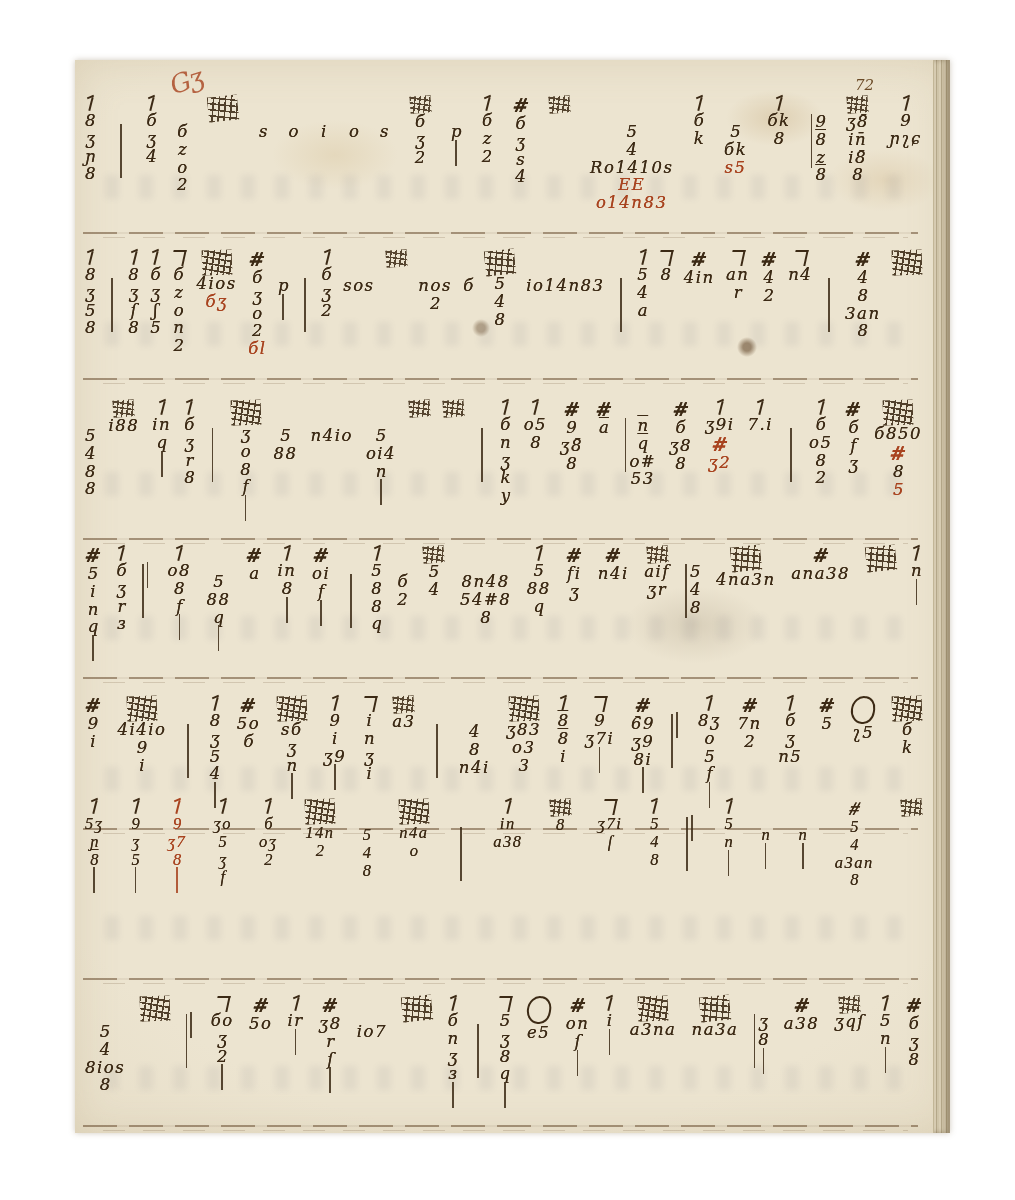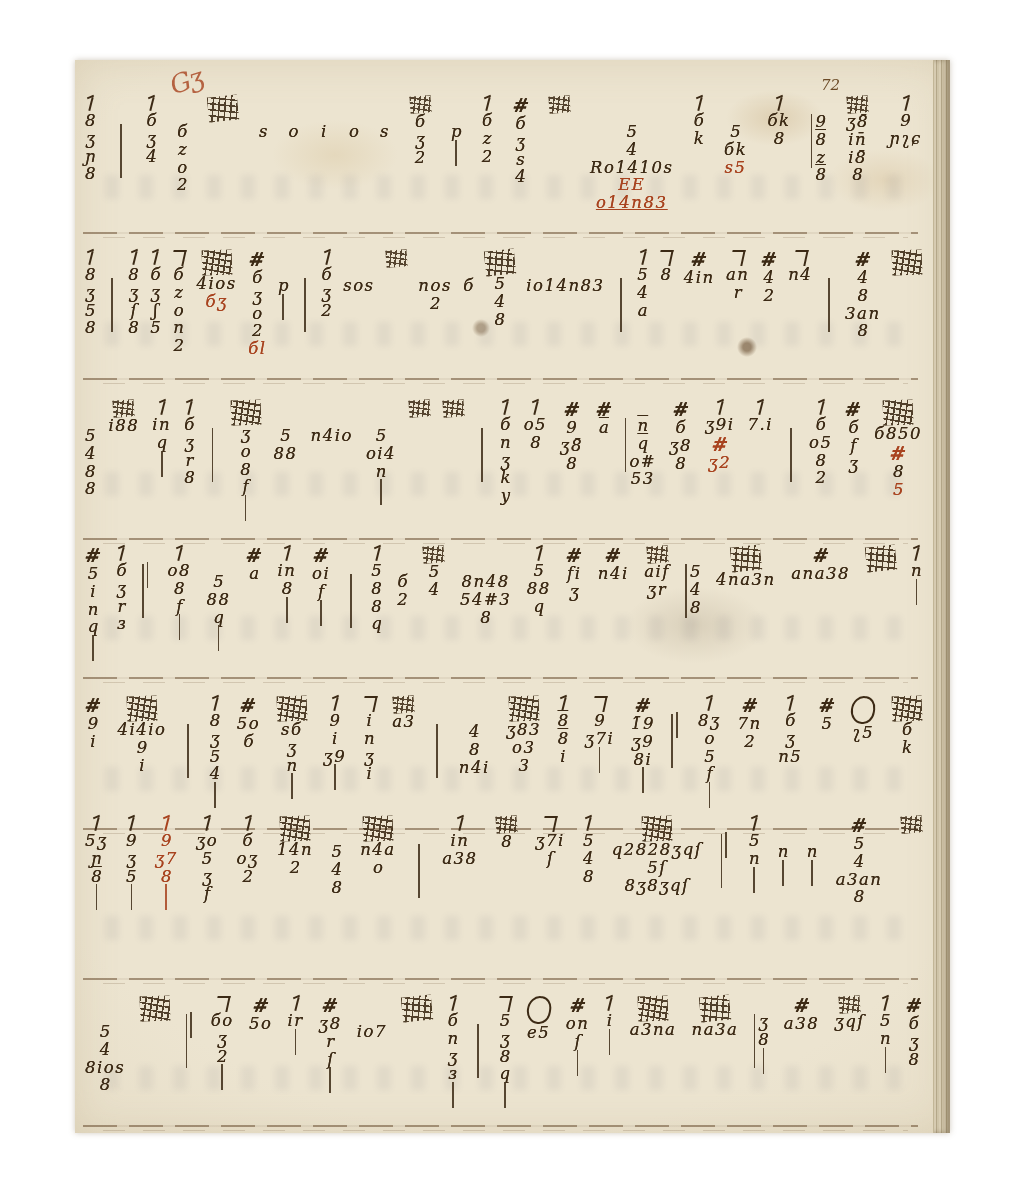--- a/index.html
+++ b/index.html
@@ -13,39 +13,39 @@
       radial-gradient(ellipse 70px 40px at 700px 58px, rgba(190,160,110,.30), transparent 70%),
       radial-gradient(ellipse 100px 55px at 620px 565px, rgba(150,135,110,.22), transparent 70%),
       radial-gradient(ellipse 80px 45px at 810px 120px, rgba(200,170,120,.25), transparent 70%),
       radial-gradient(ellipse 90px 50px at 260px 95px, rgba(205,180,130,.25), transparent 70%),
       radial-gradient(ellipse 120% 100% at 50% 45%, #ece4d0 55%, #ded3b9 100%);
     box-shadow:0 0 6px rgba(120,100,70,.35), inset 0 0 40px rgba(180,160,120,.25);
   }
   .fore-edge{position:absolute;top:0;right:0;width:16px;height:100%;
     background:repeating-linear-gradient(90deg,#d8cdb3 0 2px,#b4a789 2px 3px,#cfc4a8 3px 5px);
     border-left:1px solid #c2b697;box-shadow:inset -4px 0 5px rgba(80,60,30,.4);}
-  .page-number{position:absolute;top:16px;left:746px;font-size:15px;font-style:italic;color:#6b4a26;}
+  .page-number{position:absolute;top:16px;left:780px;font-size:15px;font-style:italic;color:#6b4a26;}
   .flourish{position:absolute;top:6px;left:95px;font-size:26px;font-style:italic;color:#a8431f;
     opacity:.8;transform:rotate(-18deg);letter-spacing:-2px;}
   .ghost{position:absolute;left:30px;right:46px;height:24px;opacity:.07;
     background:repeating-linear-gradient(90deg,#556 0 14px,transparent 14px 34px);filter:blur(3px);}
   .system{position:absolute;left:10px;right:28px;display:flex;justify-content:space-between;
     align-items:flex-start;}
   .rule{position:absolute;left:8px;right:32px;height:2px;
     background:repeating-linear-gradient(90deg,rgba(92,62,32,.5) 0 34px,rgba(92,62,32,.08) 34px 46px);}
   .rule::after{content:"";position:absolute;left:20px;right:10px;top:5px;height:1px;
     background:repeating-linear-gradient(90deg,rgba(92,62,32,.18) 0 22px,transparent 22px 40px);}
   .cell{display:flex;flex-direction:column;align-items:center;gap:1px;min-width:10px;}
   .cell.mid{margin-top:28px;}
   .cell.hbar{flex-direction:row;align-items:flex-start;gap:3px;margin-top:18px;}
   .cell.hbar .col{display:flex;flex-direction:column;align-items:center;gap:1px;}
   .t{font-size:16.5px;line-height:1.02;font-style:italic;text-shadow:0 0 .4px currentColor;}
   .run{white-space:nowrap;letter-spacing:1.5px;}
   .over{text-decoration:overline;}
-  .under{text-decoration:underline;}
+  .under{}
   .red{color:#a8431f;}
   .glyph-grid-lg{width:30px;height:25px;opacity:.88;transform:rotate(-6deg);
     background:repeating-linear-gradient(100deg,currentColor 0 1.6px,transparent 1.6px 6px),
                repeating-linear-gradient(12deg,currentColor 0 1.6px,transparent 1.6px 6px);}
   .glyph-grid-sm{width:21px;height:17px;opacity:.85;transform:rotate(-4deg);
     background:repeating-linear-gradient(100deg,currentColor 0 1.5px,transparent 1.5px 5px),
                repeating-linear-gradient(12deg,currentColor 0 1.5px,transparent 1.5px 5px);}
   .cell:nth-child(even) .glyph-grid-lg{transform:rotate(-2deg);}
   .glyph-sharp{font-size:19px;font-weight:600;line-height:1;transform:skewX(-10deg);}
   .glyph-flag{width:10px;height:16px;position:relative;}
@@ -54,21 +54,21 @@
   .glyph-flag::after{content:"";position:absolute;right:1px;top:0;width:7px;height:2px;
     background:currentColor;transform:rotate(-22deg);}
   .glyph-flagbar{width:11px;height:14px;border-top:2.2px solid currentColor;
     border-right:2.2px solid currentColor;transform:skewX(-12deg);}
   .glyph-barline{width:1.6px;height:54px;background:currentColor;opacity:.85;}
   .glyph-stem{width:1.6px;height:26px;background:currentColor;opacity:.85;margin-top:-2px;}
   .glyph-oval{width:20px;height:24px;border:2px solid currentColor;
     border-radius:55% 45% 50% 50%;transform:rotate(8deg);}
   
   .sys1{top:36px;}  .sys2{top:190px;} .sys3{top:340px;} .sys4{top:486px;}
-  .sys5{top:636px;} .sys6{top:756px;} .sys7{top:936px;}
+  .sys5{top:636px;} .sys6{top:739px;font-family:Liberation Serif, serif;} .sys7{top:936px;}
   .rule1{top:172px;} .rule2{top:318px;} .rule3{top:478px;} .rule4{top:617px;}
   .rule5{top:768px;} .rule6{top:918px;} .rule7{top:1065px;}
   .g1{top:115px;} .g2{top:262px;} .g3{top:412px;} .g4{top:556px;}
   .g5{top:707px;} .g6{top:856px;} .g7{top:1006px;}
 </style>
 </head>
 <body>
 
 <div class="canvas">
   <div class="page" id="page">
@@ -523,21 +523,21 @@
           <span class="t">б</span>
           <span class="t">2</span>
         </div>
         <div class="cell">
           <div class="glyph-grid-sm"></div>
           <span class="t">5</span>
           <span class="t">4</span>
         </div>
         <div class="cell mid">
           <span class="t run">8n48</span>
-          <span class="t run">54#3</span>
+          <span class="t run">54#8</span>
           <span class="t">8</span>
         </div>
         <div class="cell">
           <div class="glyph-flag"></div>
           <span class="t">5</span>
           <span class="t run">88</span>
           <span class="t">q</span>
         </div>
         <div class="cell">
           <span class="t glyph-sharp">#</span>
@@ -652,21 +652,21 @@
           <span class="t">i</span>
         </div>
         <div class="cell">
           <div class="glyph-flagbar"></div>
           <span class="t">9</span>
           <span class="t run">ʒ7i</span>
           <div class="glyph-stem"></div>
         </div>
         <div class="cell">
           <span class="t glyph-sharp">#</span>
-          <span class="t run">1̄9</span>
+          <span class="t run">6̄9</span>
           <span class="t run">ʒ9</span>
           <span class="t run">8i</span>
           <div class="glyph-stem"></div>
         </div>
         <div class="cell hbar">
           <div class="glyph-barline"></div>
           <div class="col">
             <div class="glyph-stem"></div>
           </div>
         </div>
@@ -769,26 +769,20 @@
           <div class="glyph-flagbar"></div>
           <span class="t run">ʒ7i</span>
           <span class="t">ſ</span>
         </div>
         <div class="cell">
           <div class="glyph-flag"></div>
           <span class="t">5</span>
           <span class="t">4</span>
           <span class="t">8</span>
         </div>
-        <div class="cell">
-          <div class="glyph-grid-lg"></div>
-          <span class="t run">q2828ʒqſ</span>
-          <span class="t run">5ſ</span>
-          <span class="t run">8ʒ8ʒqſ</span>
-        </div>
         <div class="cell hbar">
           <div class="glyph-barline"></div>
           <div class="col">
             <div class="glyph-stem"></div>
           </div>
         </div>
         <div class="cell">
           <div class="glyph-flag"></div>
           <span class="t">5</span>
           <span class="t">n</span>

